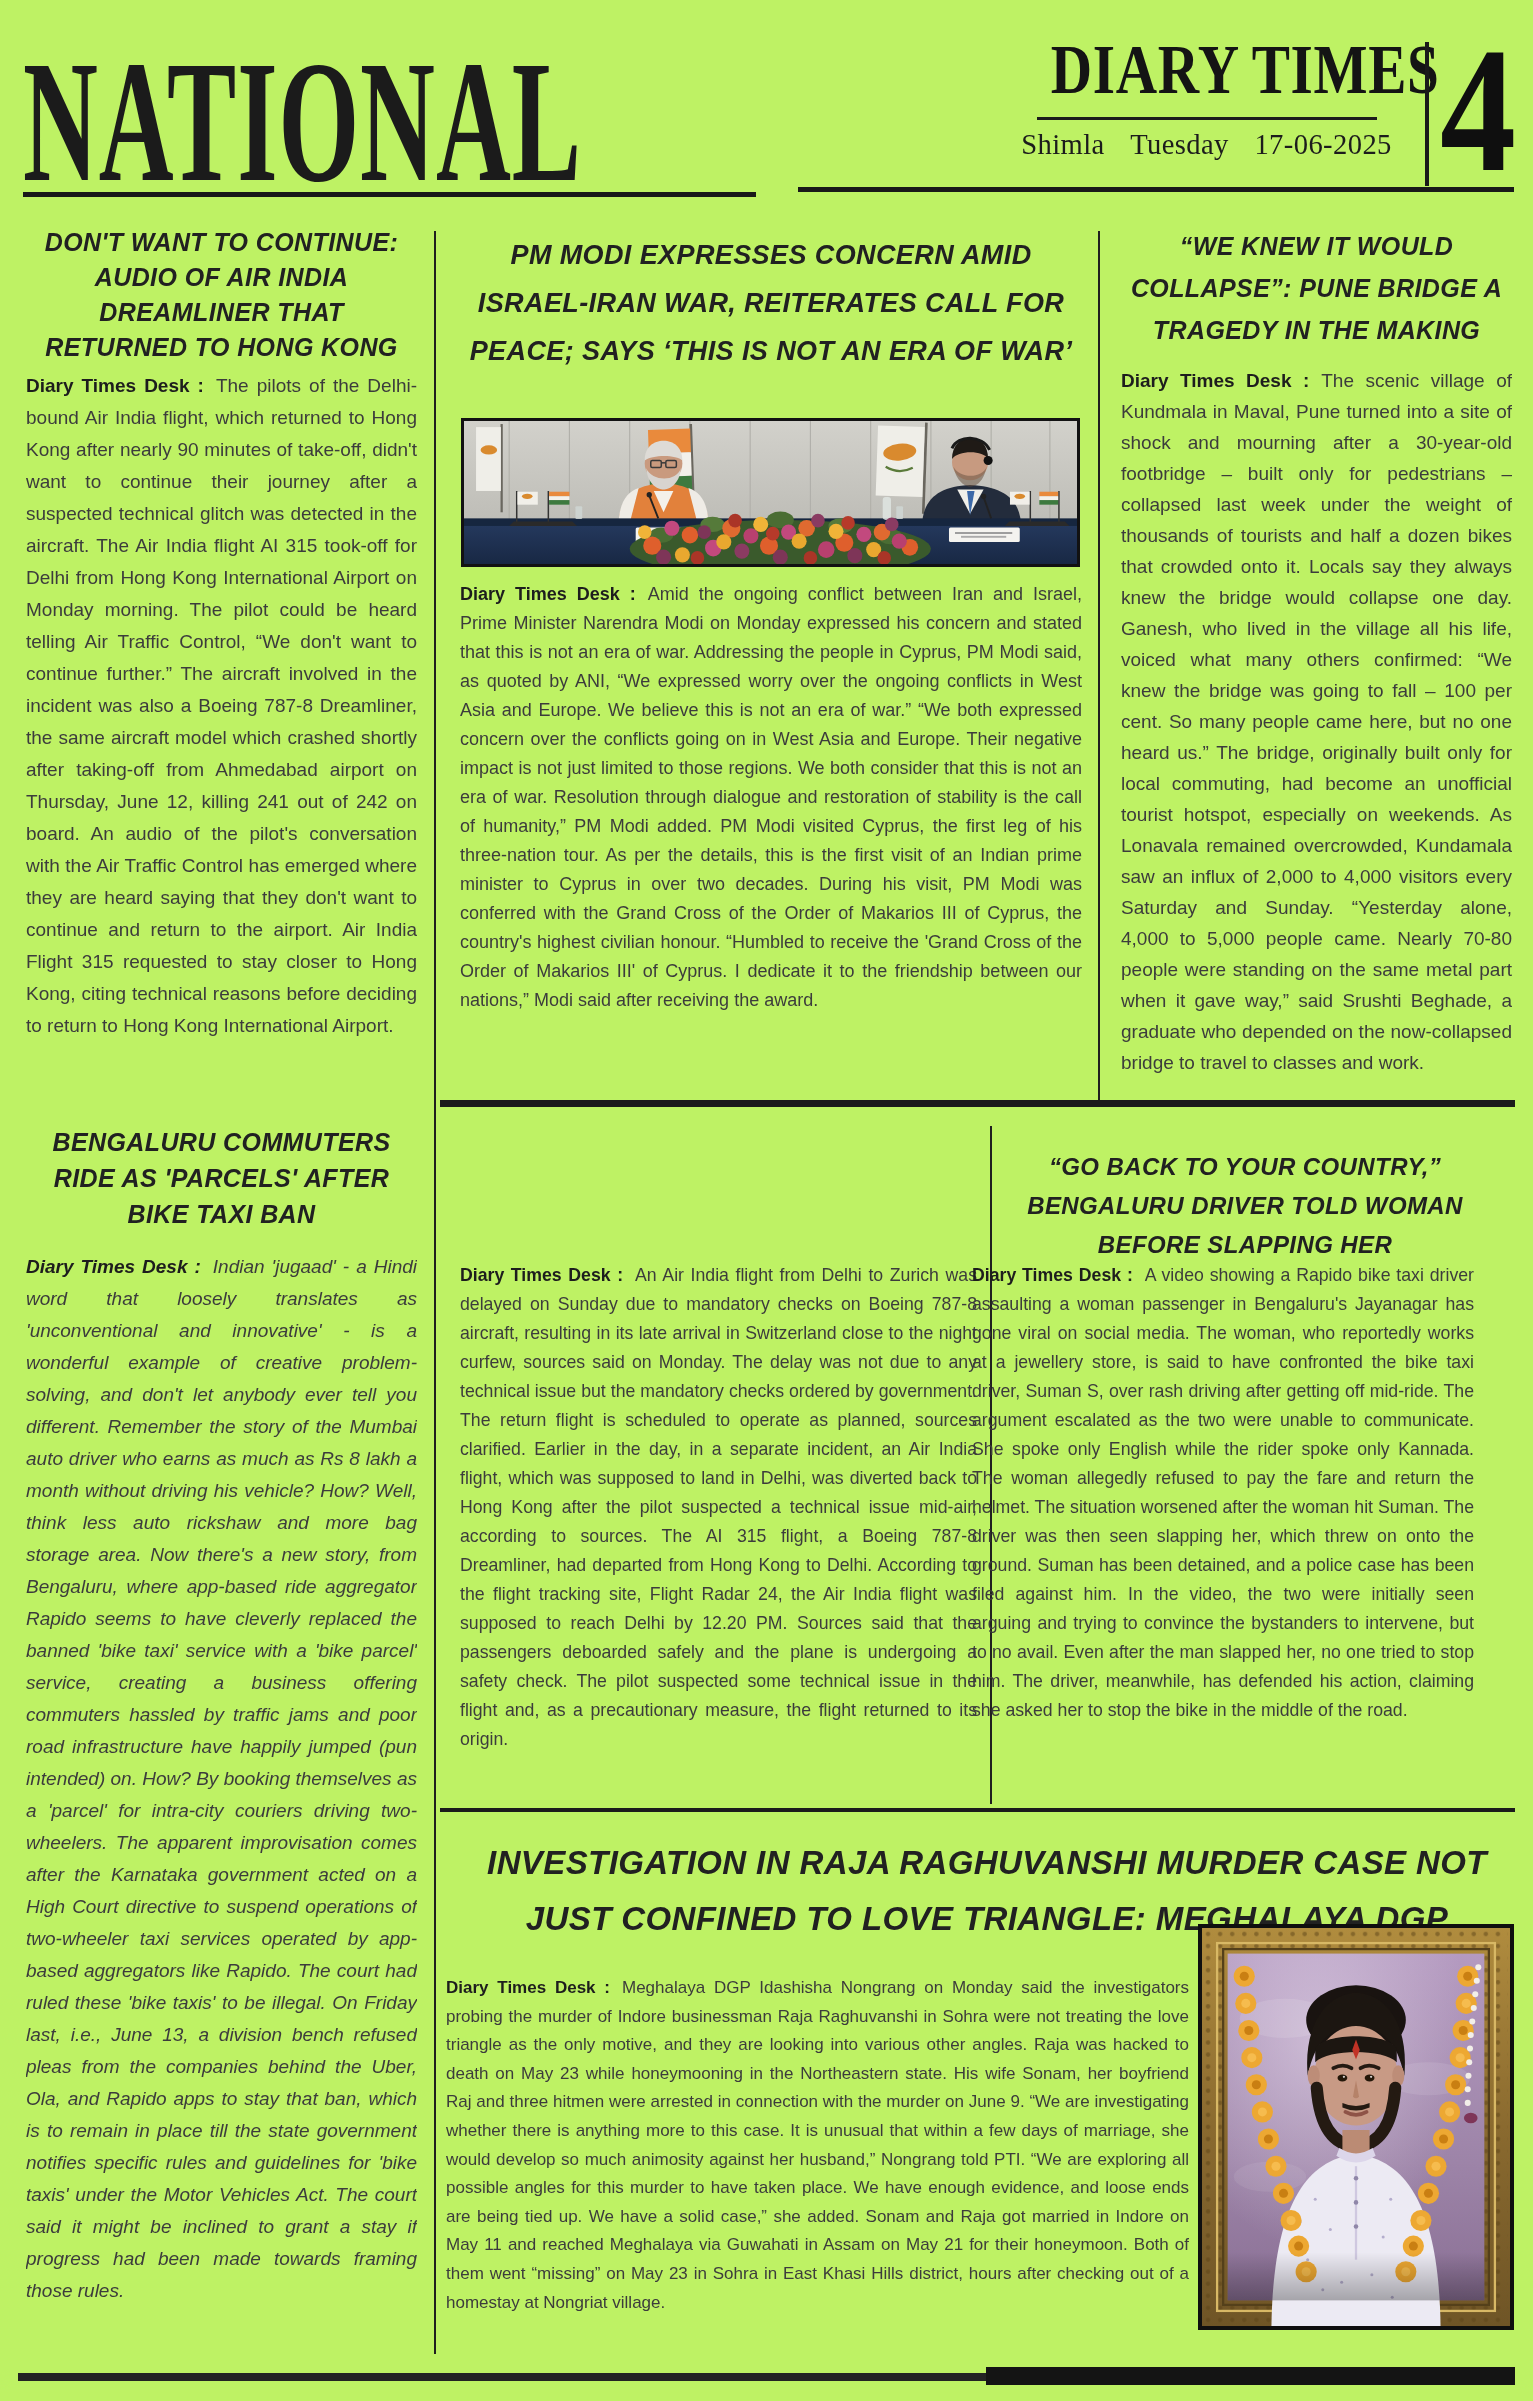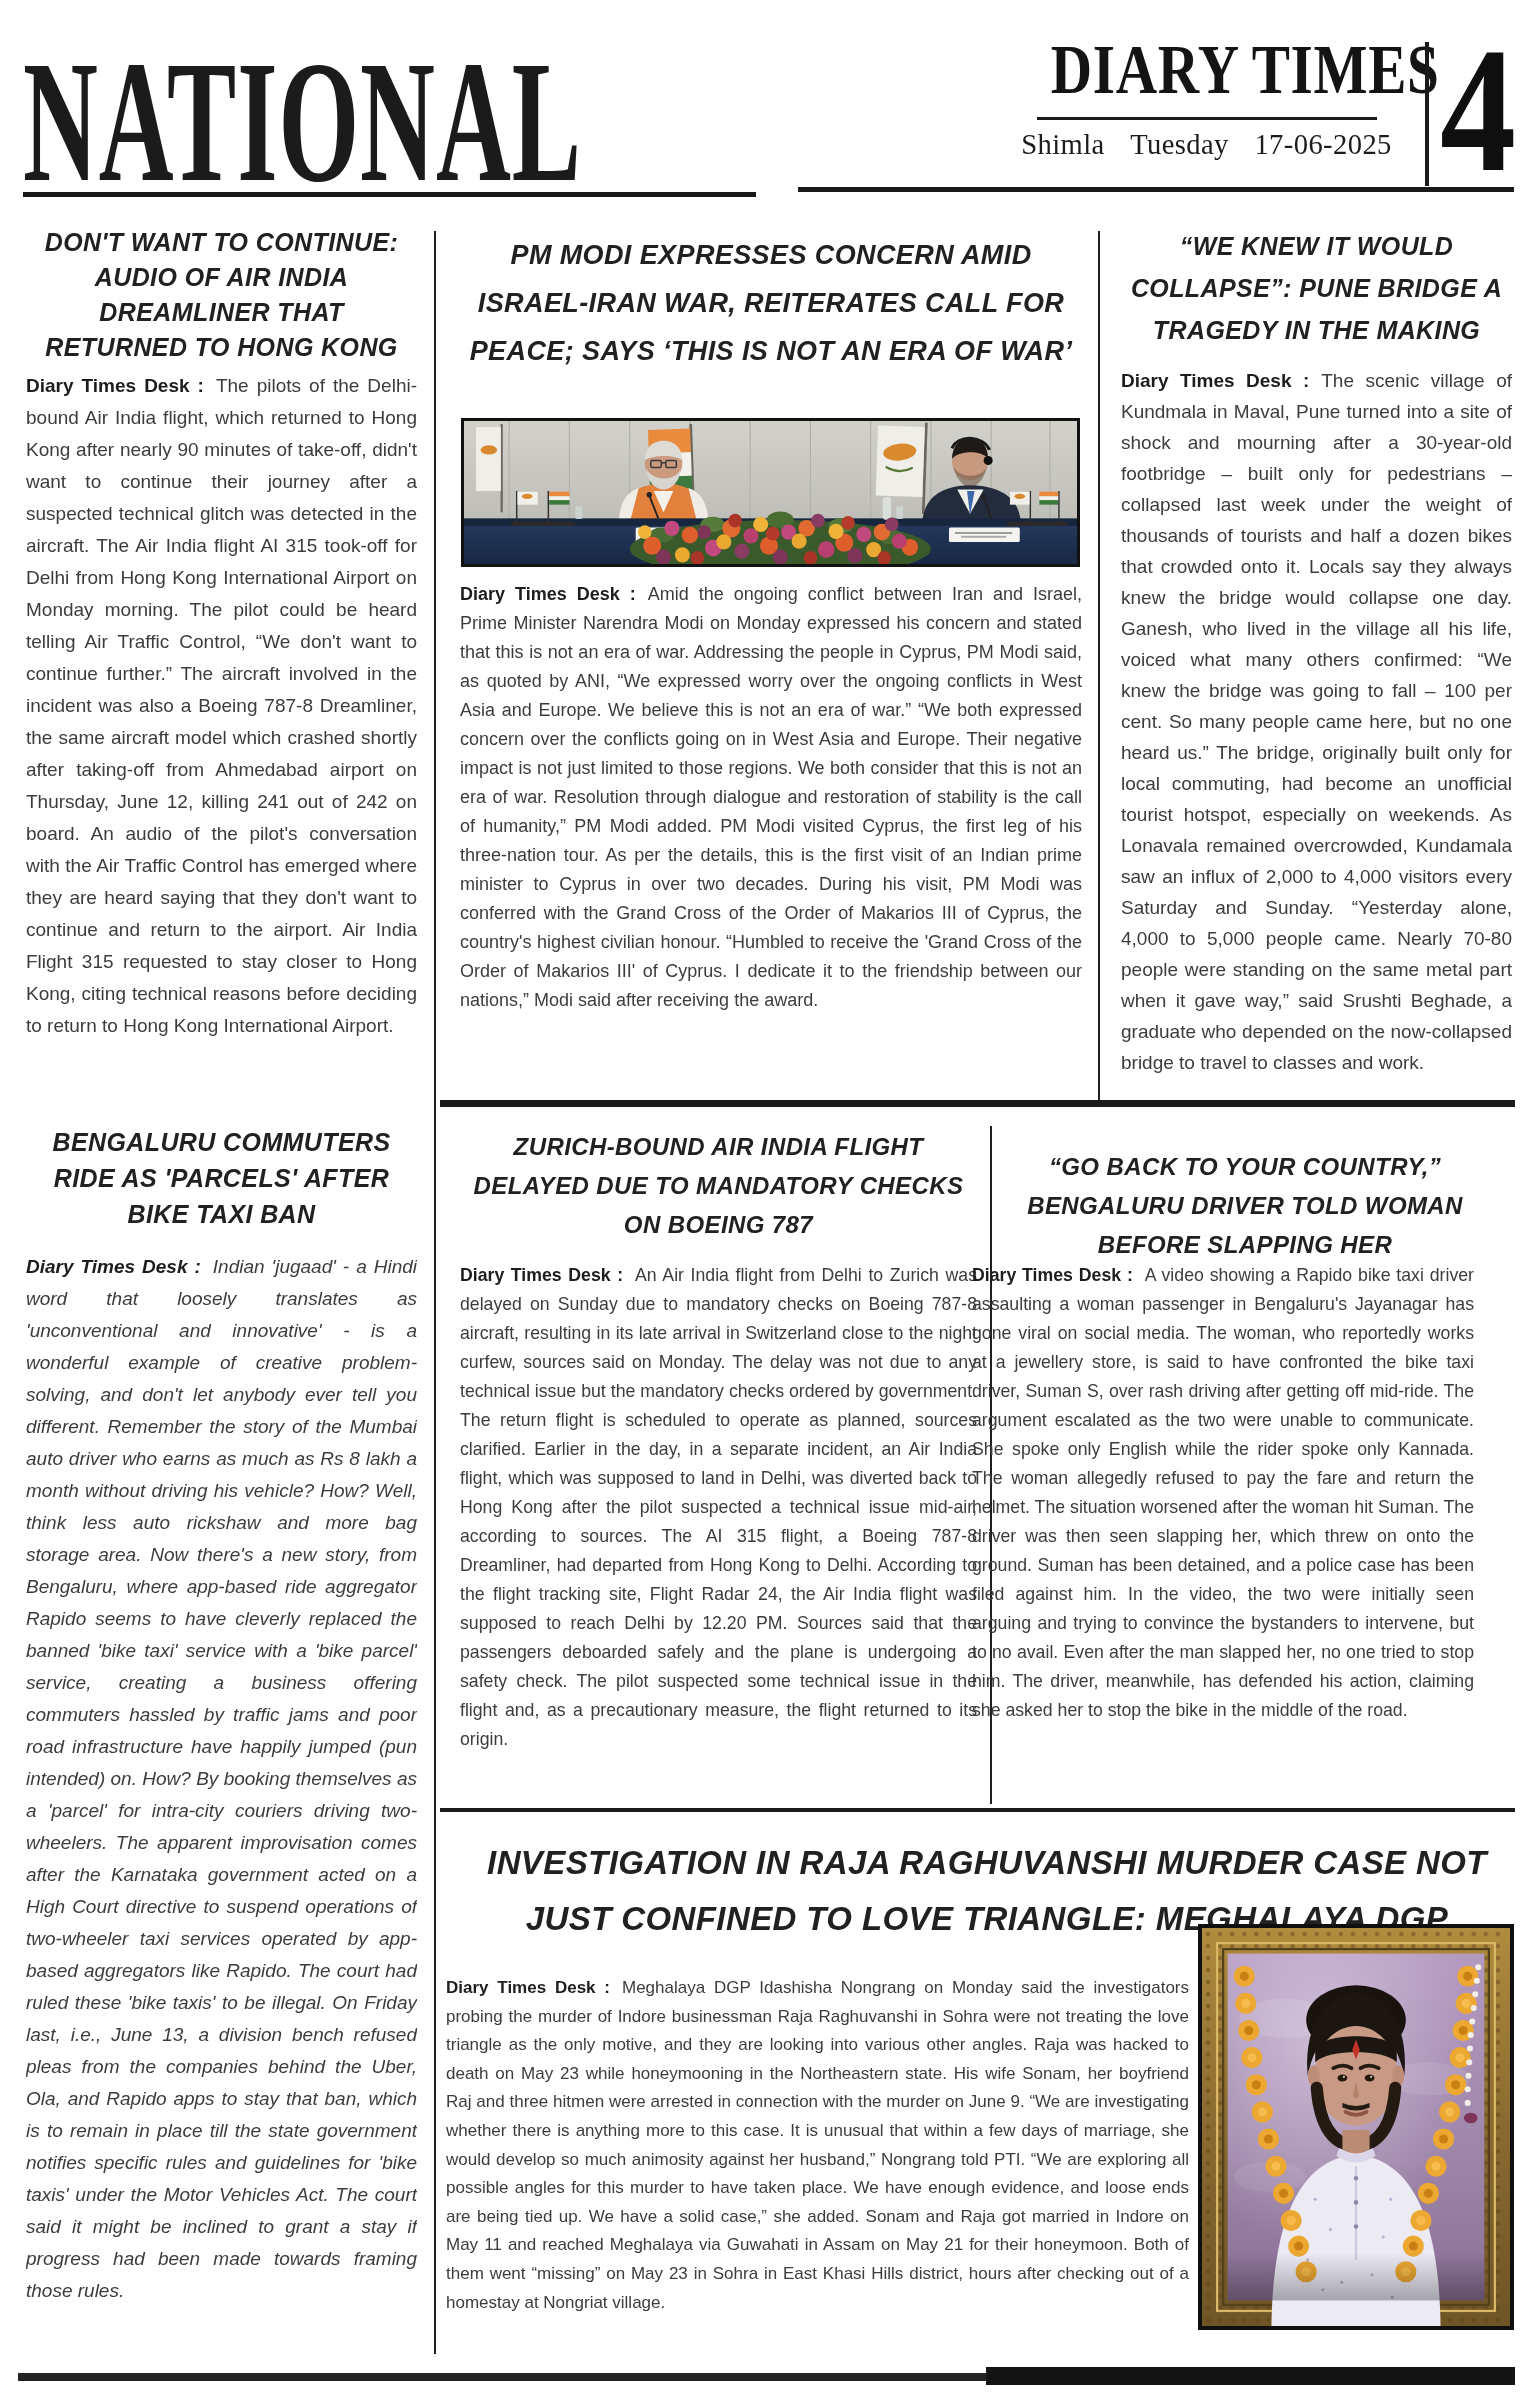--- a/index.html
+++ b/index.html
@@ -1,19 +1,19 @@
 <!DOCTYPE html>
 <html style="font-size:12px"><head>
 <meta charset="utf-8">
 <style>
   * { margin:0; padding:0; box-sizing:border-box; }
   html,body { background:#e8e8e6; }
   #page {
     position:relative; width:1533px; height:2401px; margin:0 auto;
-    background:#ffffff; overflow:hidden; color:#383838;
+    background:#bef264; overflow:hidden; color:#383838;
     font-family:"Liberation Sans", sans-serif;
   }
   .abs { position:absolute; }
 
   
   .national {
     left:22.5px; top:35px; font-family:"Liberation Serif", serif;
     font-weight:700; font-size:173px; line-height:1; color:#1b1b1b;
     letter-spacing:1.5px; transform:scaleX(0.60); transform-origin:left top;
     white-space:nowrap;
@@ -275,21 +275,20 @@
   </div>
 
   <p class="abs art-body b-a2"><b class="byline">Diary Times Desk :</b><span>Amid the ongoing conflict between Iran and Israel, Prime Minister Narendra Modi on Monday expressed his concern and stated that this is not an era of war. Addressing the people in Cyprus, PM Modi said, as quoted by ANI, “We expressed worry over the ongoing conflicts in West Asia and Europe. We believe this is not an era of war.” “We both expressed concern over the conflicts going on in West Asia and Europe. Their negative impact is not just limited to those regions. We both consider that this is not an era of war. Resolution through dialogue and restoration of stability is the call of humanity,” PM Modi added. PM Modi visited Cyprus, the first leg of his three-nation tour. As per the details, this is the first visit of an Indian prime minister to Cyprus in over two decades. During his visit, PM Modi was conferred with the Grand Cross of the Order of Makarios III of Cyprus, the country's highest civilian honour. “Humbled to receive the 'Grand Cross of the Order of Makarios III' of Cyprus. I dedicate it to the friendship between our nations,” Modi said after receiving the award.</span></p>
 
   <h2 class="abs headline h-a3">“WE KNEW IT WOULD COLLAPSE”: PUNE BRIDGE A TRAGEDY IN THE MAKING</h2>
   <p class="abs art-body b-a3"><b class="byline">Diary Times Desk :</b><span>The scenic village of Kundmala in Maval, Pune turned into a site of shock and mourning after a 30-year-old footbridge – built only for pedestrians – collapsed last week under the weight of thousands of tourists and half a dozen bikes that crowded onto it. Locals say they always knew the bridge would collapse one day. Ganesh, who lived in the village all his life, voiced what many others confirmed: “We knew the bridge was going to fall – 100 per cent. So many people came here, but no one heard us.” The bridge, originally built only for local commuting, had become an unofficial tourist hotspot, especially on weekends. As Lonavala remained overcrowded, Kundamala saw an influx of 2,000 to 4,000 visitors every Saturday and Sunday. “Yesterday alone, 4,000 to 5,000 people came. Nearly 70-80 people were standing on the same metal part when it gave way,” said Srushti Beghade, a graduate who depended on the now-collapsed bridge to travel to classes and work.</span></p>
 
   <h2 class="abs headline h-a4">BENGALURU COMMUTERS RIDE AS 'PARCELS' AFTER BIKE TAXI BAN</h2>
   <p class="abs art-body b-a4"><b class="byline">Diary Times Desk :</b><span>Indian 'jugaad' - a Hindi word that loosely translates as 'unconventional and innovative' - is a wonderful example of creative problem-solving, and don't let anybody ever tell you different. Remember the story of the Mumbai auto driver who earns as much as Rs 8 lakh a month without driving his vehicle? How? Well, think less auto rickshaw and more bag storage area. Now there's a new story, from Bengaluru, where app-based ride aggregator Rapido seems to have cleverly replaced the banned 'bike taxi' service with a 'bike parcel' service, creating a business offering commuters hassled by traffic jams and poor road infrastructure have happily jumped (pun intended) on. How? By booking themselves as a 'parcel' for intra-city couriers driving two-wheelers. The apparent improvisation comes after the Karnataka government acted on a High Court directive to suspend operations of two-wheeler taxi services operated by app-based aggregators like Rapido. The court had ruled these 'bike taxis' to be illegal. On Friday last, i.e., June 13, a division bench refused pleas from the companies behind the Uber, Ola, and Rapido apps to stay that ban, which is to remain in place till the state government notifies specific rules and guidelines for 'bike taxis' under the Motor Vehicles Act. The court said it might be inclined to grant a stay if progress had been made towards framing those rules.</span></p>
 
-  <h2 class="abs headline h-a5">ZURICH-BOUND AIR INDIA FLIGHT DELAYED DUE TO MANDATORY CHECKS ON BOEING 787</h2>
   <p class="abs art-body b-a5"><b class="byline">Diary Times Desk :</b><span>An Air India flight from Delhi to Zurich was delayed on Sunday due to mandatory checks on Boeing 787-8 aircraft, resulting in its late arrival in Switzerland close to the night curfew, sources said on Monday. The delay was not due to any technical issue but the mandatory checks ordered by government. The return flight is scheduled to operate as planned, sources clarified. Earlier in the day, in a separate incident, an Air India flight, which was supposed to land in Delhi, was diverted back to Hong Kong after the pilot suspected a technical issue mid-air, according to sources. The AI 315 flight, a Boeing 787-8 Dreamliner, had departed from Hong Kong to Delhi. According to the flight tracking site, Flight Radar 24, the Air India flight was supposed to reach Delhi by 12.20 PM. Sources said that the passengers deboarded safely and the plane is undergoing a safety check. The pilot suspected some technical issue in the flight and, as a precautionary measure, the flight returned to its origin.</span></p>
 
   <h2 class="abs headline h-a6">“GO BACK TO YOUR COUNTRY,” BENGALURU DRIVER TOLD WOMAN BEFORE SLAPPING HER</h2>
   <p class="abs art-body b-a6"><b class="byline">Diary Times Desk :</b><span>A video showing a Rapido bike taxi driver assaulting a woman passenger in Bengaluru's Jayanagar has gone viral on social media. The woman, who reportedly works at a jewellery store, is said to have confronted the bike taxi driver, Suman S, over rash driving after getting off mid-ride. The argument escalated as the two were unable to communicate. She spoke only English while the rider spoke only Kannada. The woman allegedly refused to pay the fare and return the helmet. The situation worsened after the woman hit Suman. The driver was then seen slapping her, which threw on onto the ground. Suman has been detained, and a police case has been filed against him. In the video, the two were initially seen arguing and trying to convince the bystanders to intervene, but to no avail. Even after the man slapped her, no one tried to stop him. The driver, meanwhile, has defended his action, claiming she asked her to stop the bike in the middle of the road.</span></p>
 
   <h2 class="abs headline h-a7">INVESTIGATION IN RAJA RAGHUVANSHI MURDER CASE NOT JUST CONFINED TO LOVE TRIANGLE: MEGHALAYA DGP</h2>
   <p class="abs art-body b-a7"><b class="byline">Diary Times Desk :</b><span>Meghalaya DGP Idashisha Nongrang on Monday said the investigators probing the murder of Indore businessman Raja Raghuvanshi in Sohra were not treating the love triangle as the only motive, and they are looking into various other angles. Raja was hacked to death on May 23 while honeymooning in the Northeastern state. His wife Sonam, her boyfriend Raj and three hitmen were arrested in connection with the murder on June 9. “We are investigating whether there is anything more to this case. It is unusual that within a few days of marriage, she would develop so much animosity against her husband,” Nongrang told PTI. “We are exploring all possible angles for this murder to have taken place. We have enough evidence, and loose ends are being tied up. We have a solid case,” she added. Sonam and Raja got married in Indore on May 11 and reached Meghalaya via Guwahati in Assam on May 21 for their honeymoon. Both of them went “missing” on May 23 in Sohra in East Khasi Hills district, hours after checking out of a homestay at Nongriat village.</span></p>
 
   <div class="abs photo-portrait">
     <svg viewBox="0 0 408 528" preserveAspectRatio="none">

